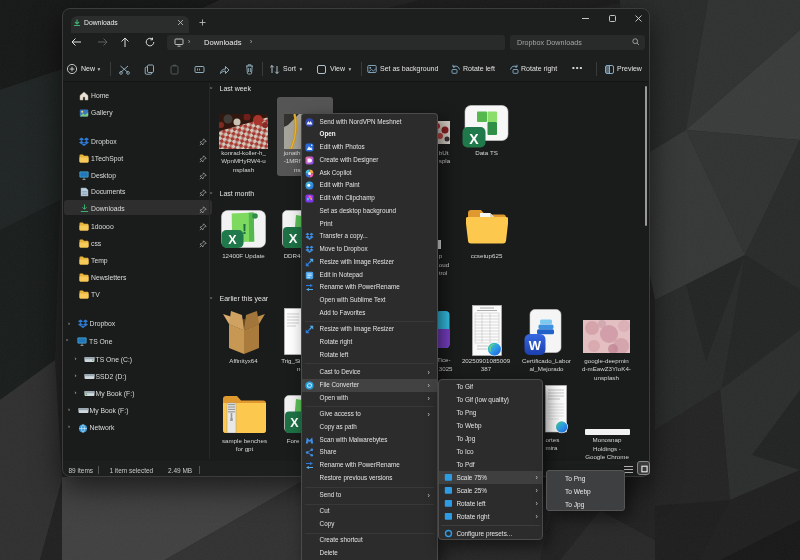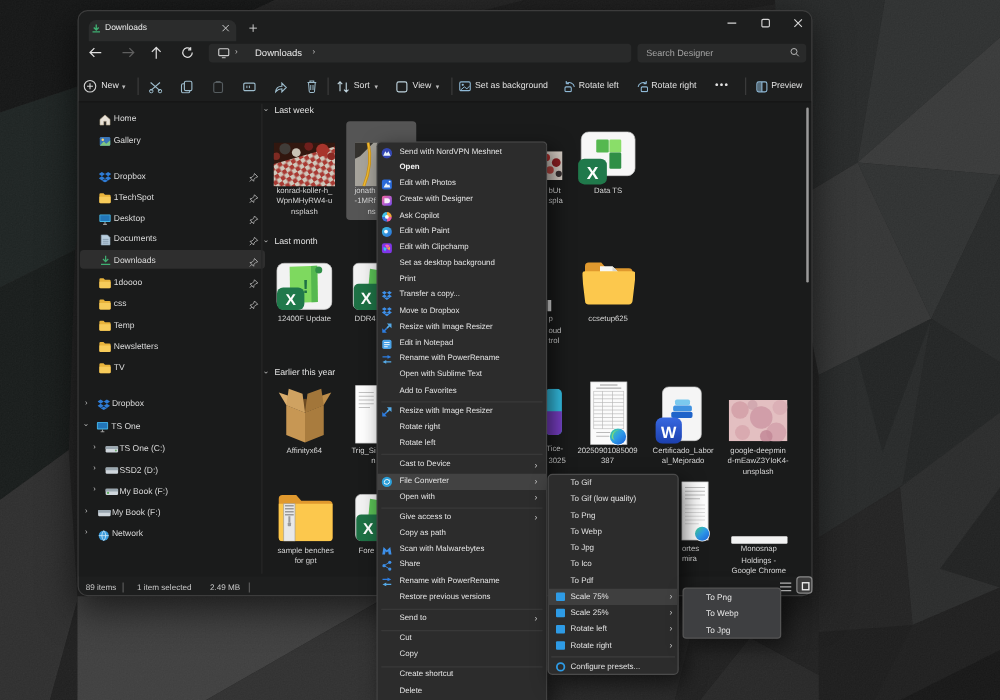--- a/index.html
+++ b/index.html
@@ -99,21 +99,21 @@
     </svg>
 <div class="a" style="left:167px;top:34.5px;width:338px;height:15.5px;background:#292a2a;border-radius:3px;"></div>
 <svg class="a" style="left:174px;top:37.5px" width="10" height="9" viewBox="0 0 10 9">
       <rect x="1" y="1" width="8" height="5.5" rx="0.8" stroke="#cfcfcf" stroke-width="0.9" fill="none"></rect>
       <path d="M3.5 8.2 H6.5" stroke="#cfcfcf" stroke-width="0.9"></path>
     </svg>
 <div class="t" style="left:188px;top:38px;font-size:6.5px;color:#bdbdbd;">›</div>
 <div class="t" style="left:204px;top:37.5px;font-size:7.6px;color:#ebebeb;">Downloads</div>
 <div class="t" style="left:250px;top:38px;font-size:6.5px;color:#bdbdbd;">›</div>
 <div class="a" style="left:510px;top:34.5px;width:135px;height:15.5px;background:#292a2a;border-radius:3px;"></div>
-<div class="t" style="left:517px;top:38px;font-size:7.2px;color:#a5a5a5;">Search Designer</div>
+<div class="t" style="left:517px;top:38px;font-size:7.2px;color:#a5a5a5;">Dropbox Downloads</div>
 <svg class="a" style="left:632px;top:38px" width="8" height="8" viewBox="0 0 8 8">
       <circle cx="3.2" cy="3.2" r="2.4" stroke="#b5b5b5" stroke-width="0.8" fill="none"></circle>
       <path d="M5 5 L7 7" stroke="#b5b5b5" stroke-width="0.8"></path>
     </svg>
 
 <div class="a" style="left:63px;top:80.5px;width:586px;height:1px;background:#141414;"></div>
 <svg class="a" style="left:66px;top:63px" width="12" height="12" viewBox="0 0 12 12">
       <circle cx="6" cy="6" r="4.6" stroke="#d5d5d5" stroke-width="0.9" fill="none"></circle>
       <path d="M6 3.6 V8.4 M3.6 6 H8.4" stroke="#d5d5d5" stroke-width="0.9"></path>
     </svg>

